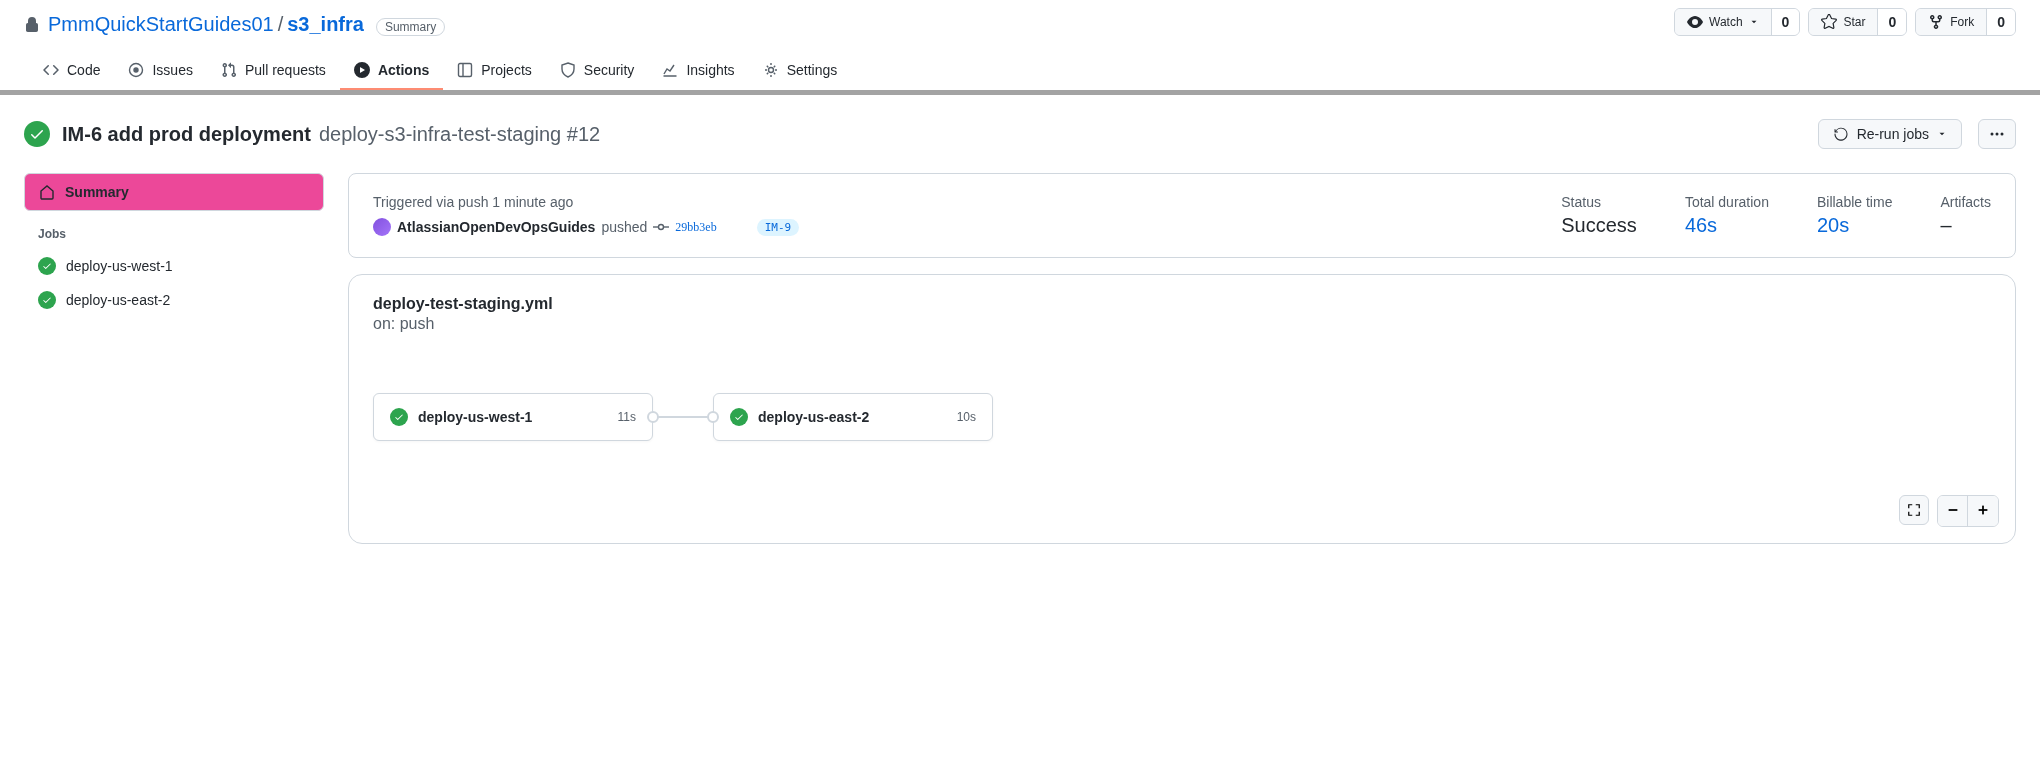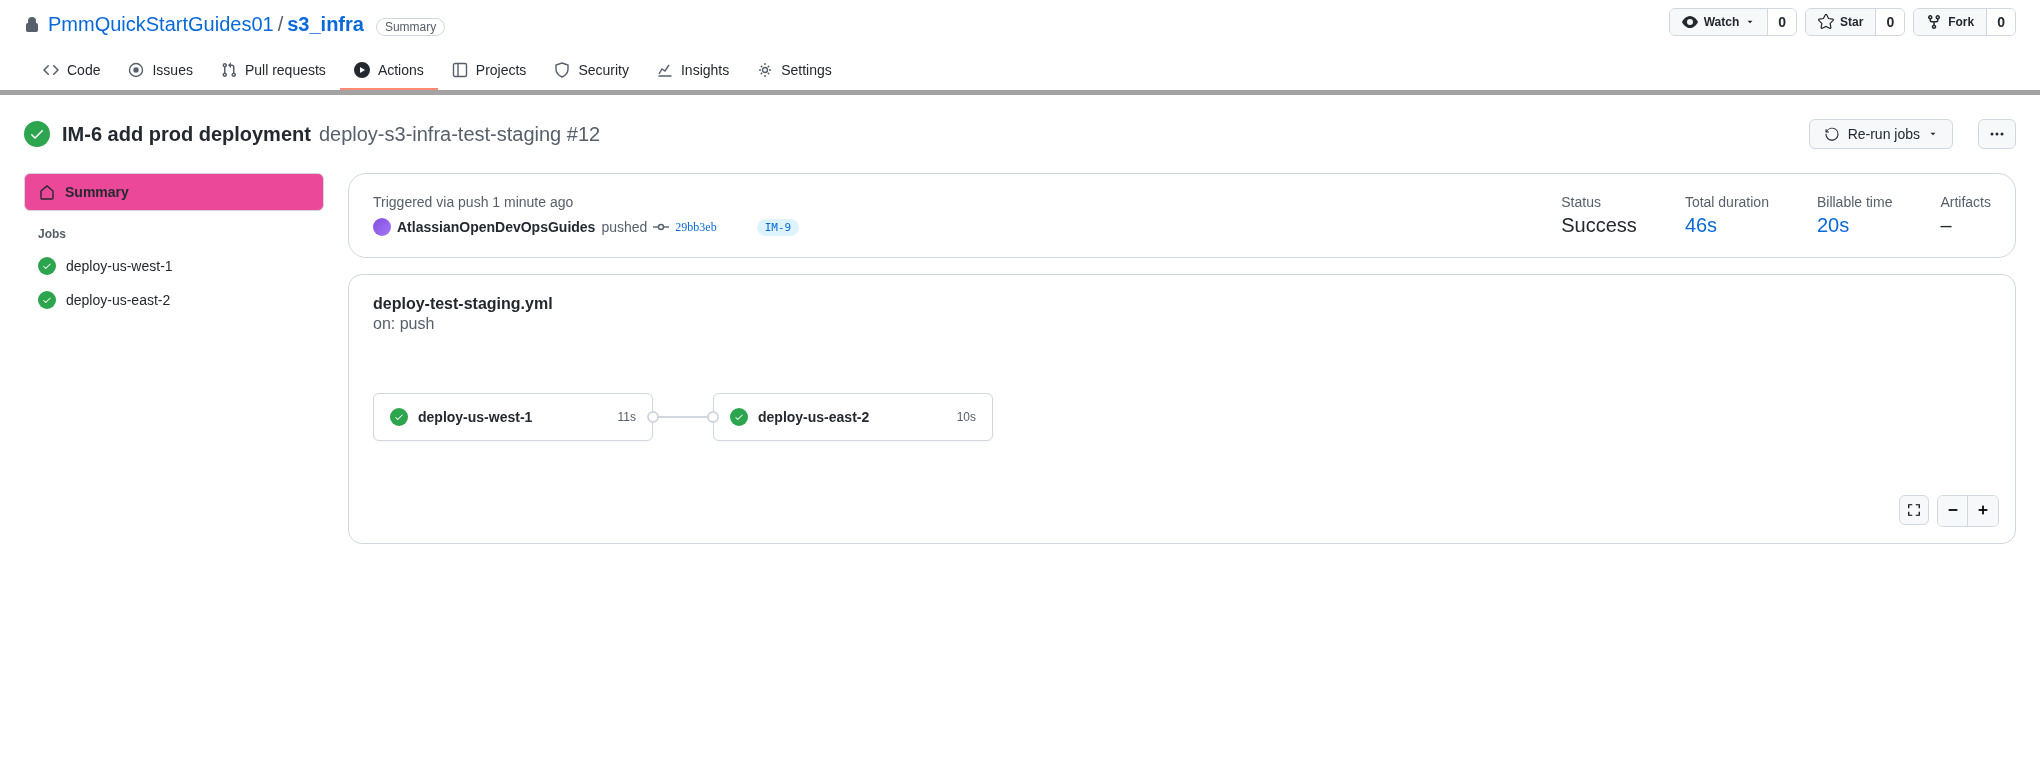--- a/index.html
+++ b/index.html
@@ -61,21 +61,20 @@
     .btn-group button {
       background: #f6f8fa;
       border: none;
       padding: 5px 12px;
       font-size: 12px;
       display: flex;
       align-items: center;
       gap: 6px;
       cursor: pointer;
       color: #24292f;
-      font-weight: bold;
     }
     .btn-group .count {
       border-left: 1px solid #d0d7de;
       background: #fff;
       font-weight: 600;
       padding: 5px 10px;
     }
     .nav-tabs {
       display: flex;
       padding: 0 29px;
@@ -88,21 +87,21 @@
       align-items: center;
       gap: 8px;
       color: #24292f;
       text-decoration: none;
       border-bottom: 2px solid transparent;
       cursor: pointer;
       font-size: 14px;
     }
     .nav-tab.active {
       border-bottom-color: #fd8c73;
-      font-weight: 400;
+      font-weight: 700;
     }
     .nav-tab svg {
       color: #57606a;
     }
     .nav-tab.active svg {
       color: #24292f;
     }
     .page-header {
       display: flex;
       align-items: center;
@@ -128,21 +127,21 @@
     }
     .run-title strong {
       font-weight: 600;
     }
     .run-subtitle {
       color: #57606a;
     }
     .page-header-actions {
       margin-left: auto;
       display: flex;
-      gap: 25px;
+      gap: 16px;
     }
     .btn {
       background: #f6f8fa;
       border: 1px solid #d0d7de;
       border-radius: 6px;
       padding: 6px 14px;
       font-size: 14px;
       display: flex;
       align-items: center;
       gap: 8px;
@@ -197,21 +196,21 @@
       align-items: center;
       justify-content: center;
       color: #fff;
       flex-shrink: 0;
     }
     .content {
       flex: 1;
     }
     .card {
       border: 1px solid #d0d7de;
-      border-radius: 18px;
+      border-radius: 8px;
       padding: 20px 24px;
       margin-bottom: 16px;
     }
     .summary-row {
       display: flex;
       gap: 48px;
     }
     .summary-left {
       flex: 1;
     }

